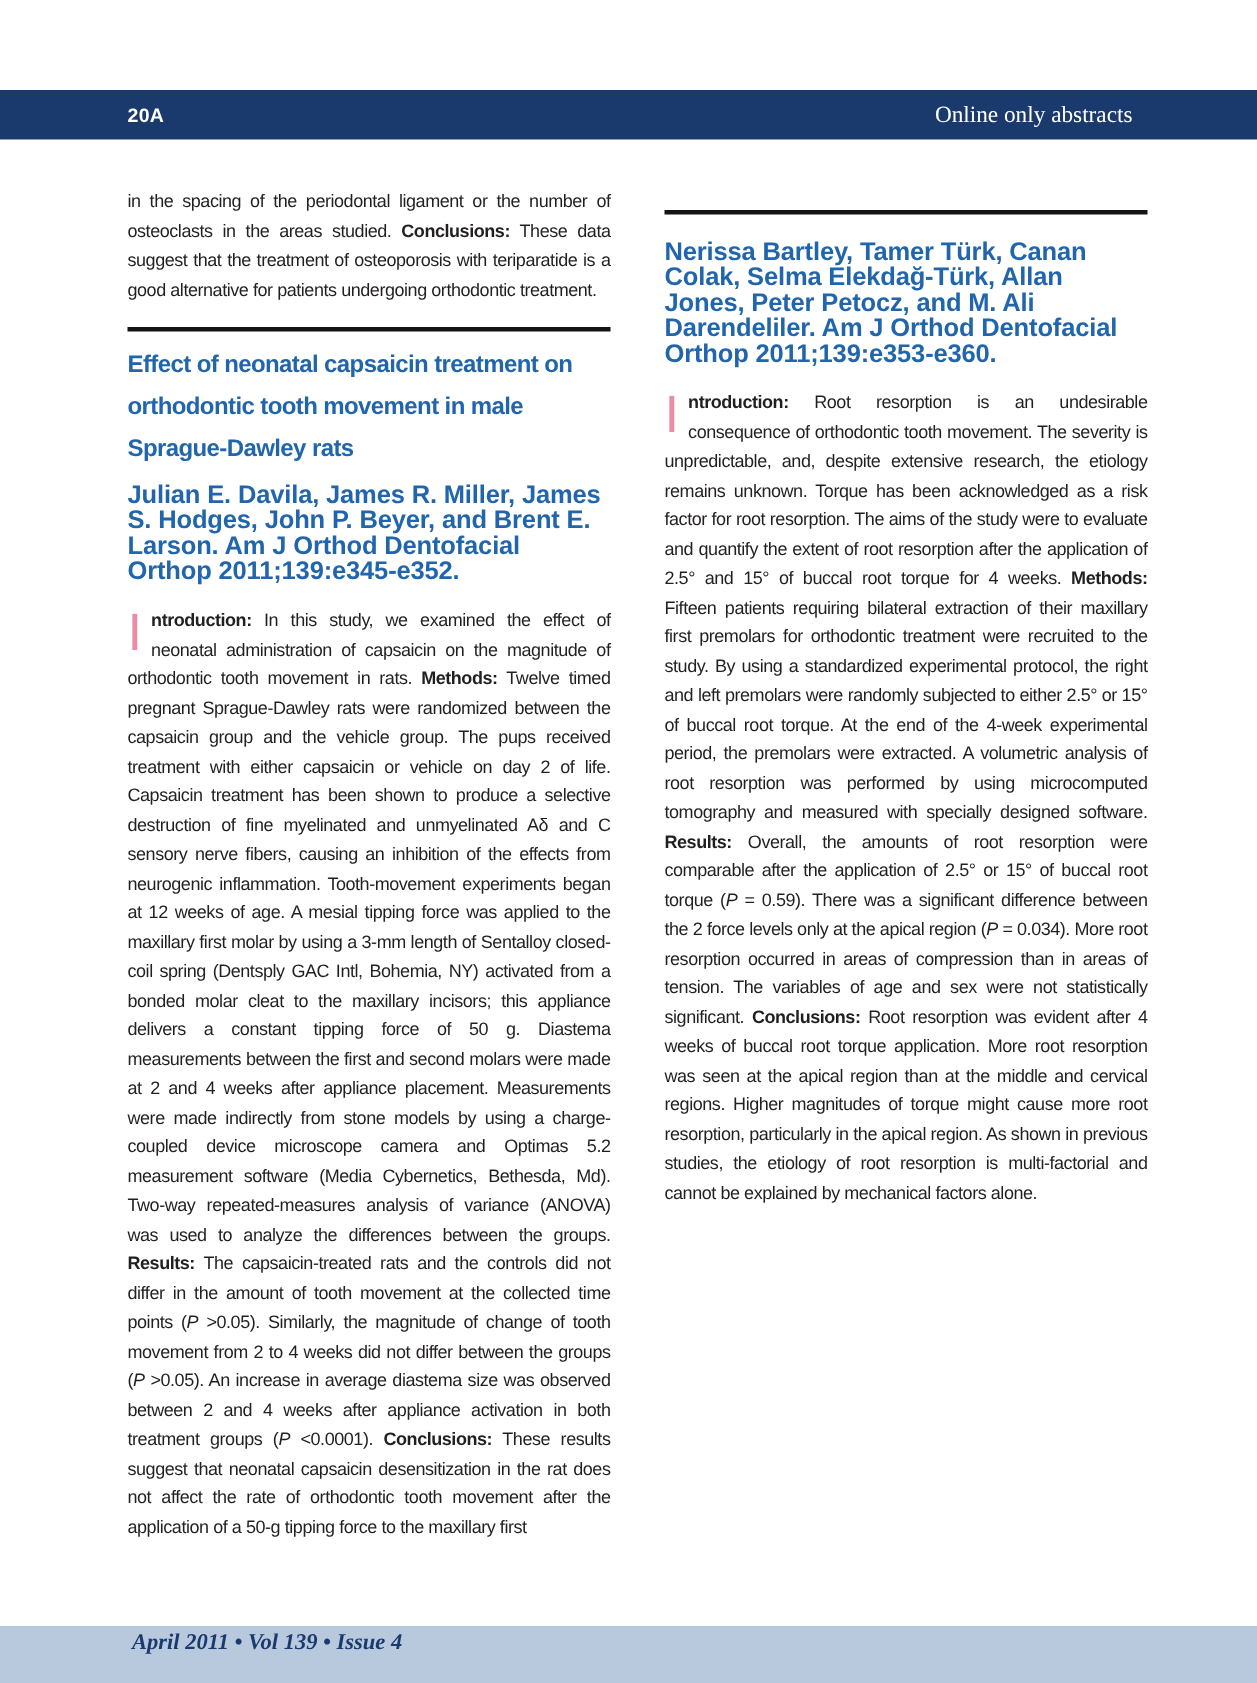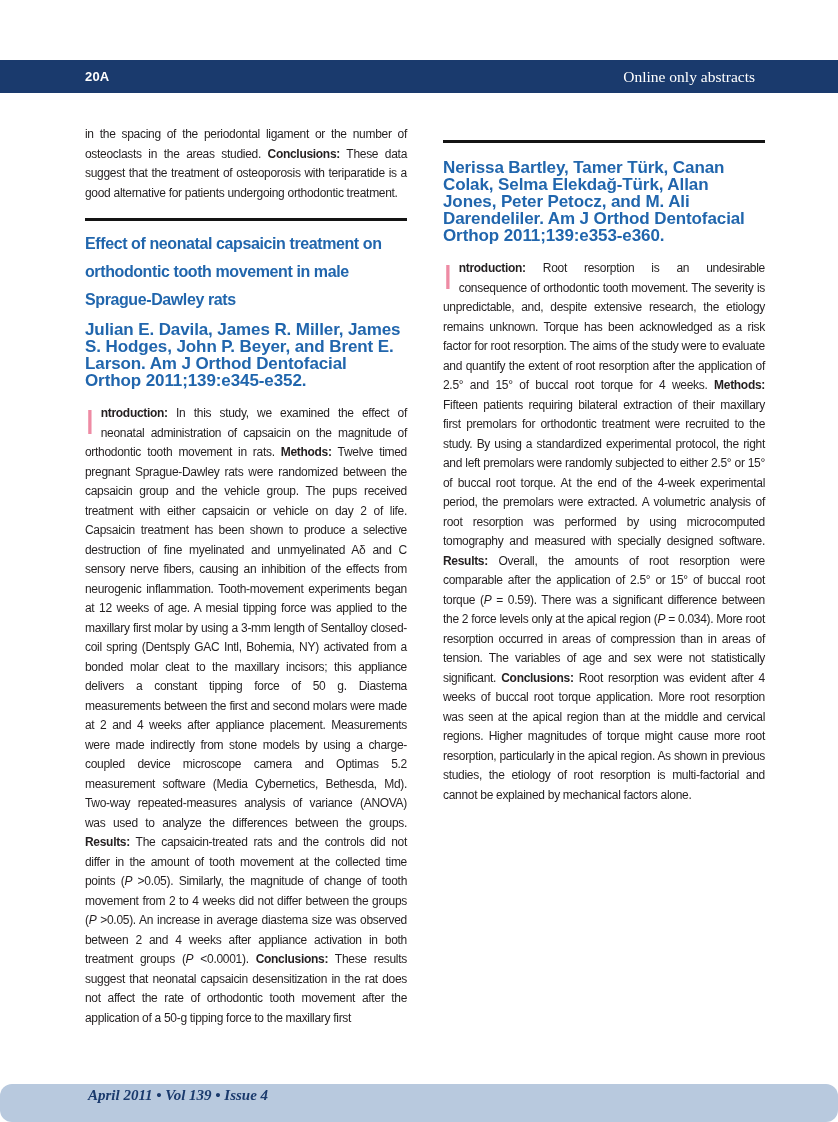--- a/index.html
+++ b/index.html
@@ -35,21 +35,21 @@
   }
   .dropcap {
     float:left; color:var(--dropcap_pink,#ee8ba4); font-size:35px; line-height:31px;
     padding:2px 6px 0 0; font-weight:normal; letter-spacing:0;
   }
   .footer-bar {
     position:absolute; left:0; bottom:0; width:100%; height:38px; box-sizing:border-box;
     background:var(--footer_bg,#b8c9de); display:flex; align-items:center;
     justify-content:space-between; padding:0 83px 15px 88px;
     font-family:"Liberation Serif", serif; font-style:italic; font-weight:bold;
-    font-size:15px; color:var(--navy,#1a3a6d);border-radius:12px;
+    font-size:15px; color:var(--navy,#1a3a6d);
   }
 </style>
 </head>
 <body>
 
 <div class="page">
 
   <div class="header-bar">
     <span class="page-num">20A</span>
     <span class="header-section">Online only abstracts</span>

